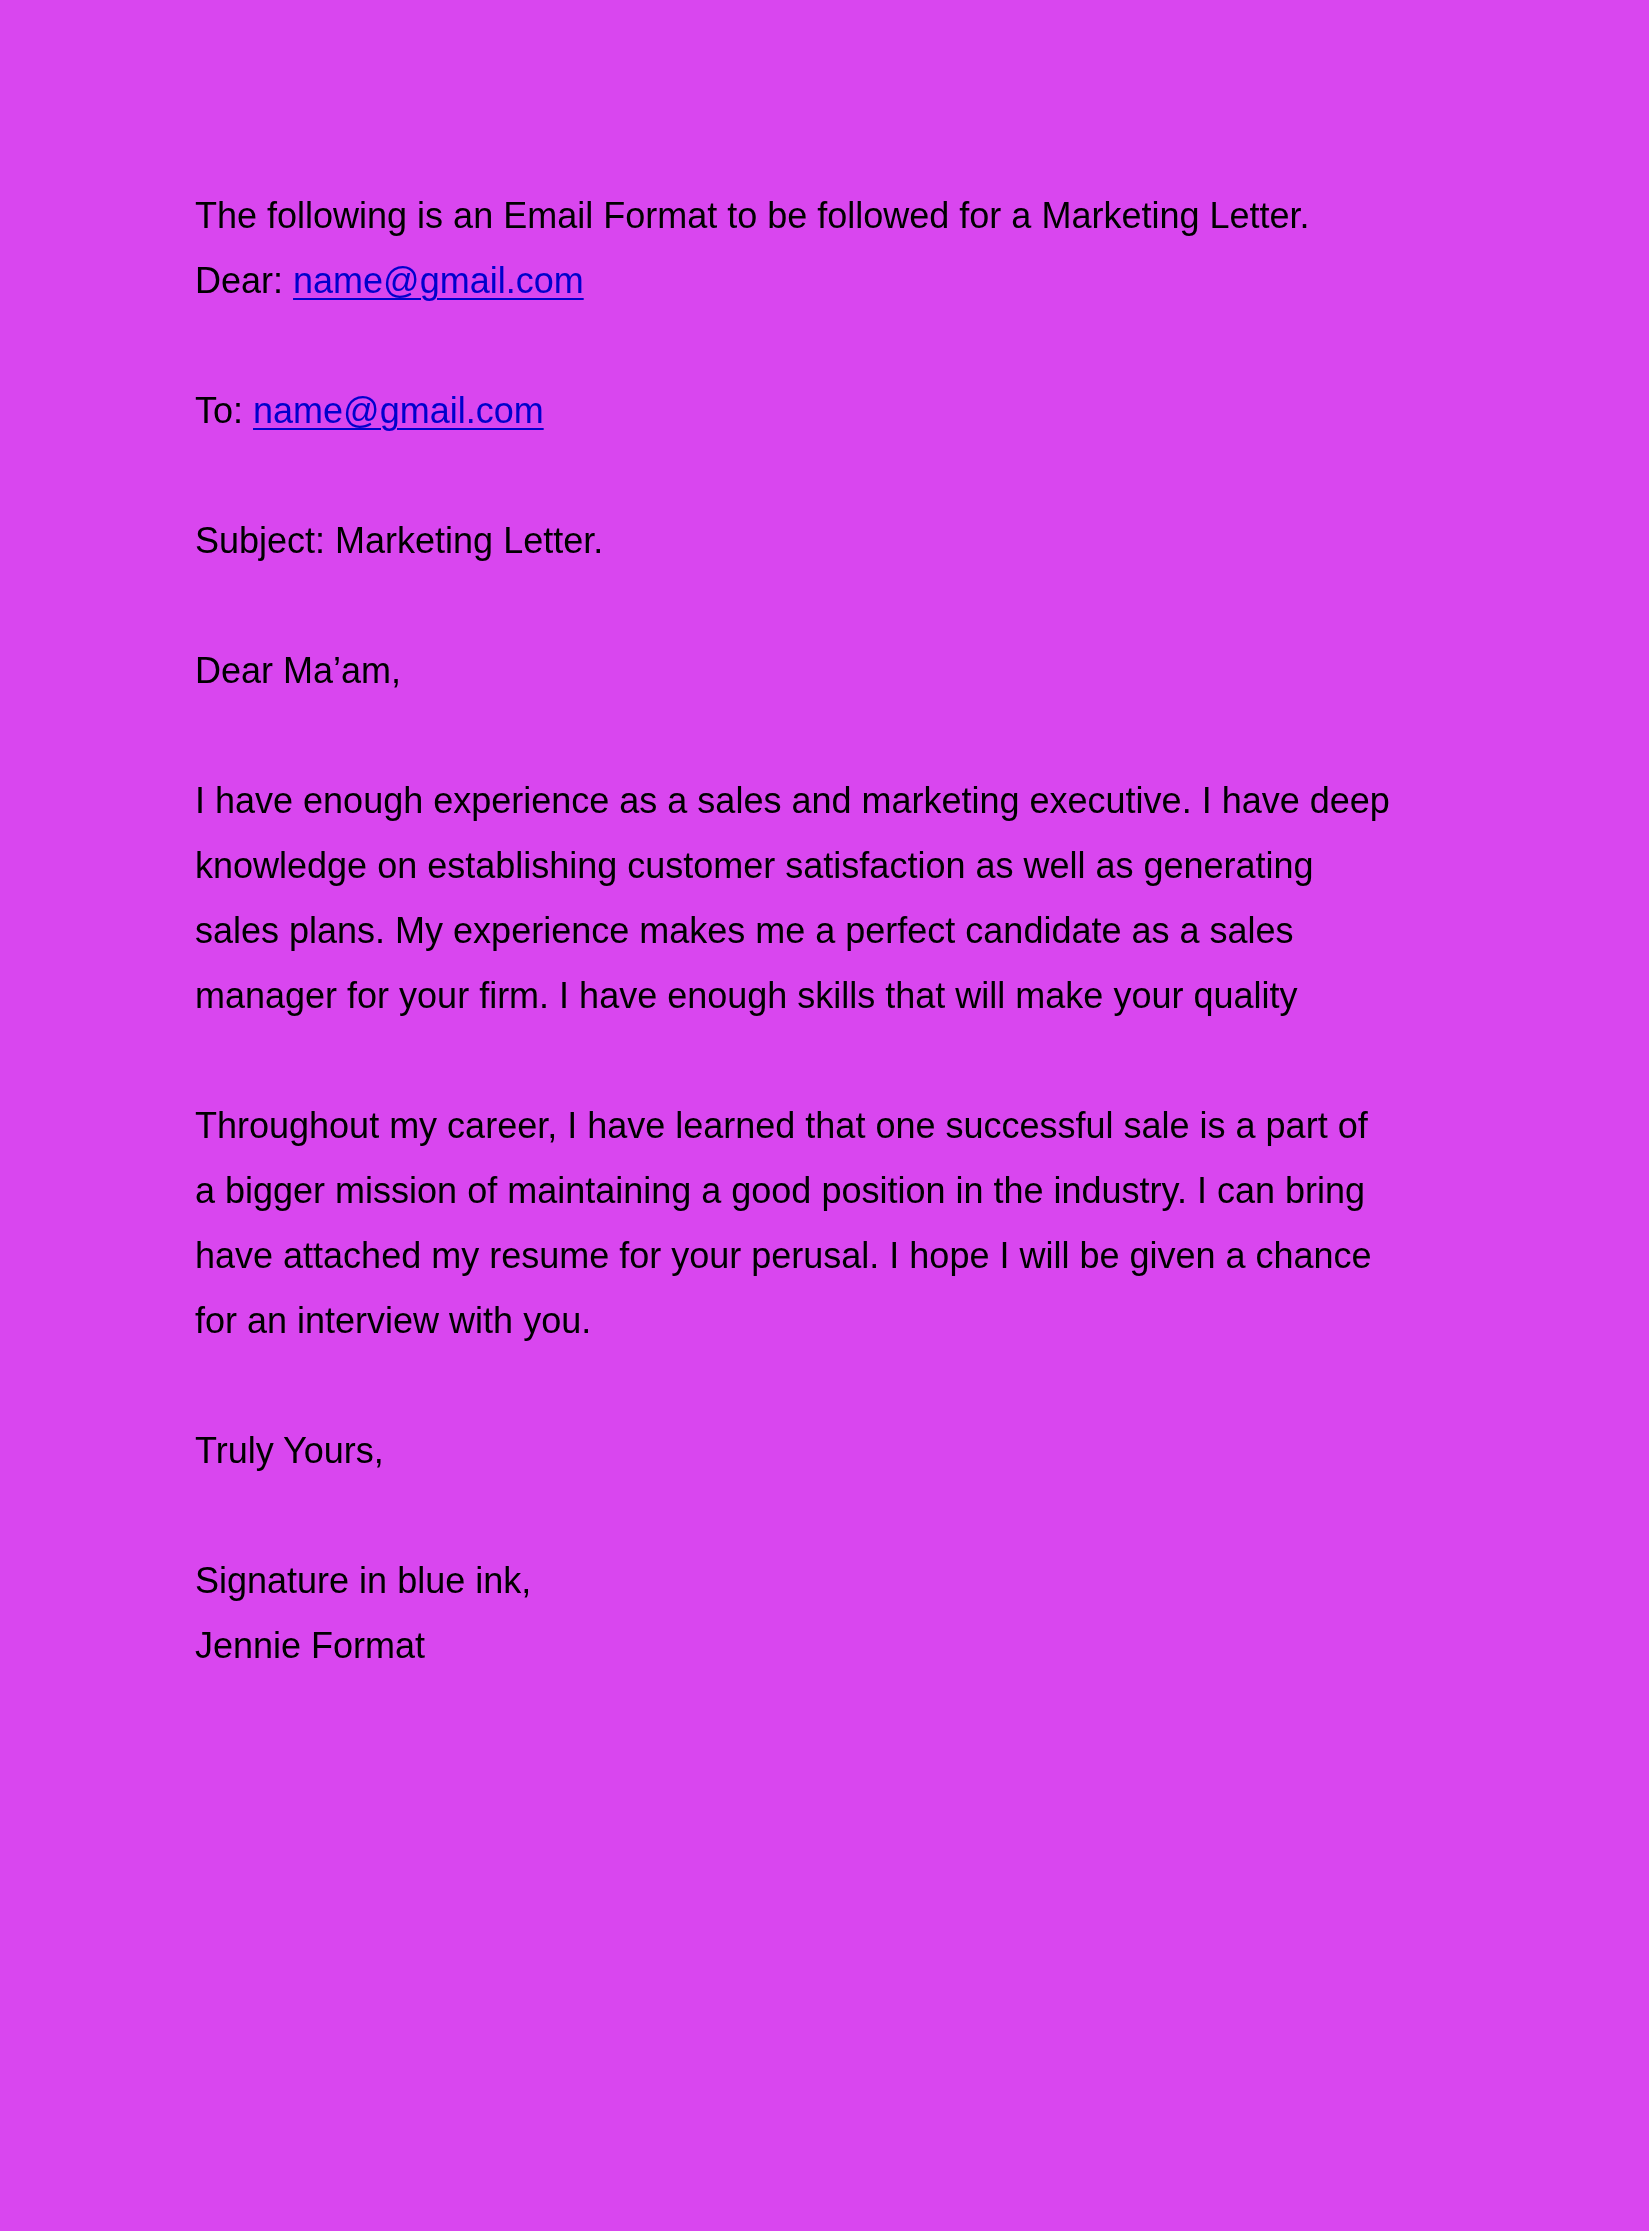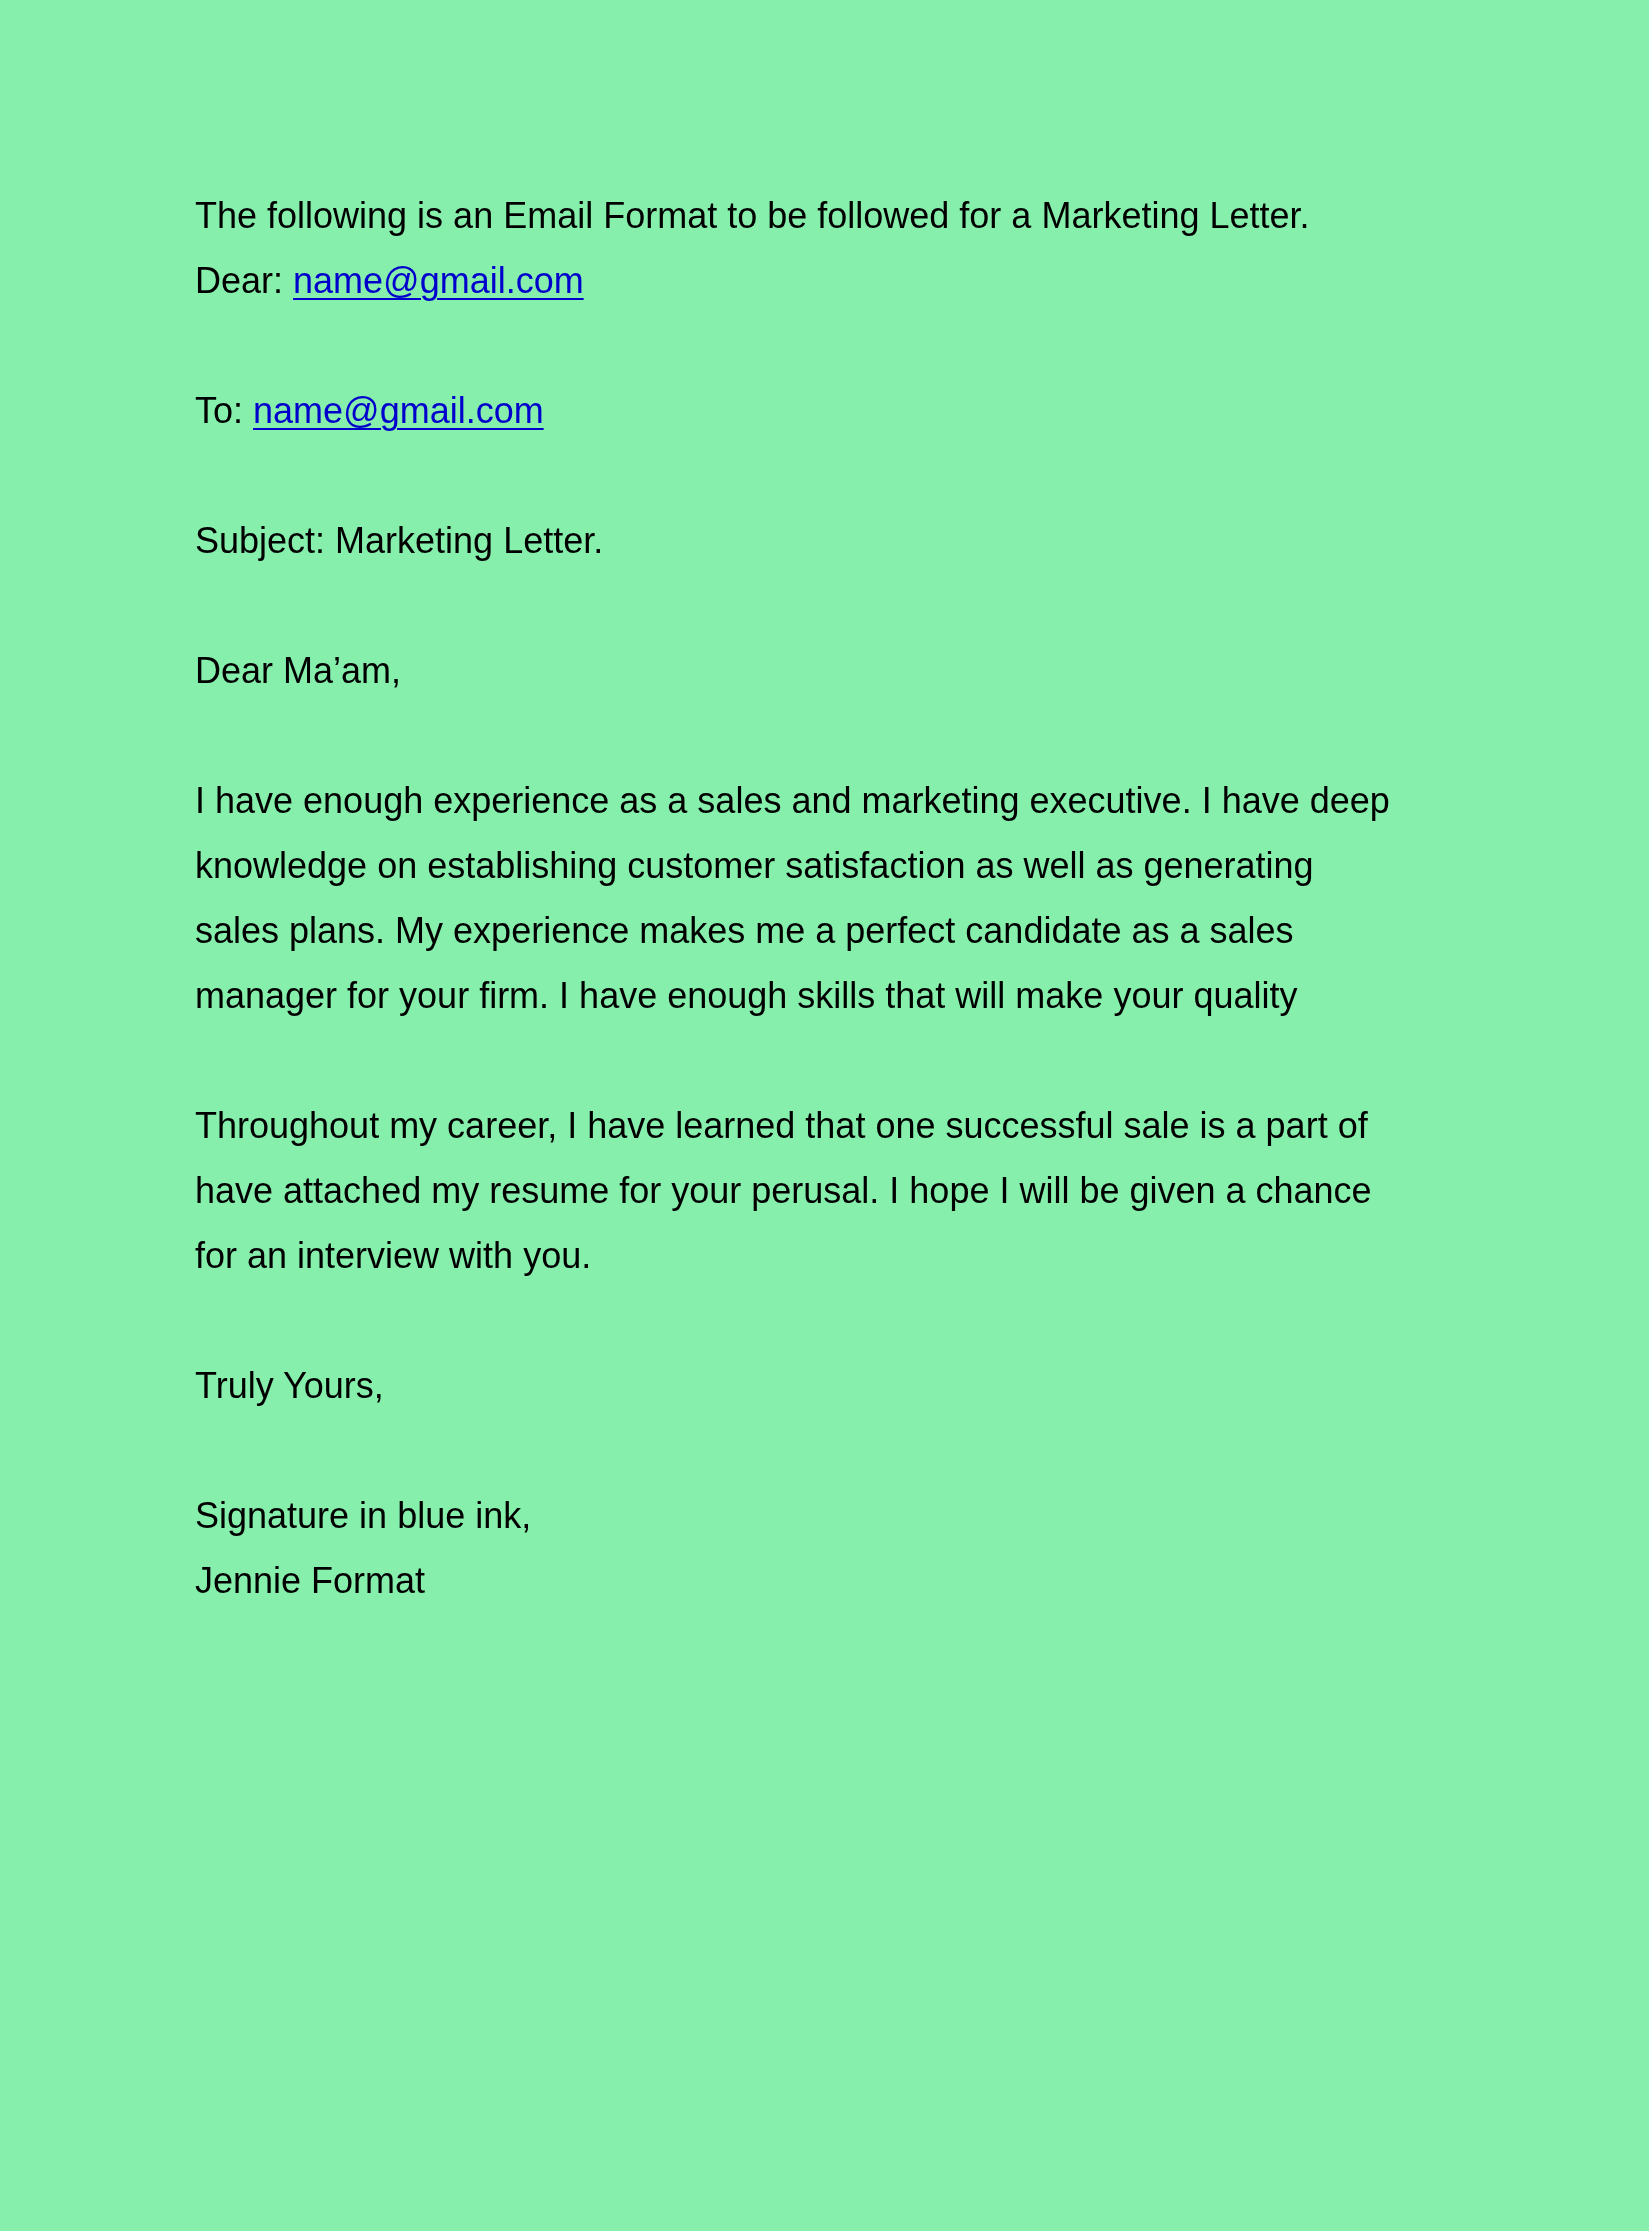--- a/index.html
+++ b/index.html
@@ -12,21 +12,21 @@
     height: 2232px;
     position: relative;
     overflow: hidden;
   }
   .page {
     position: absolute;
     left: 0;
     top: 0;
     width: 1650px;
     height: 2232px;
-    background: #86efac;
+    background: #d946ef;
   }
   .letter {
     position: absolute;
     left: 195px;
     top: 183px;
     width: 1281px;
     font-family: "Liberation Sans", sans-serif;
     font-size: 36px;
     line-height: 65px;
     color: #000000;
@@ -77,20 +77,21 @@
       <span class="line">I have enough experience as a sales and marketing executive. I have deep</span>
       <span class="line">knowledge on establishing customer satisfaction as well as generating</span>
       <span class="line">sales plans. My experience makes me a perfect candidate as a sales</span>
       <span class="line">manager for your firm. I have enough skills that will make your quality</span>
     </div>
 
     <span class="blank"></span>
 
     <div class="para">
       <span class="line">Throughout my career, I have learned that one successful sale is a part of</span>
+      <span class="line">a bigger mission of maintaining a good position in the industry. I can bring</span>
       <span class="line">have attached my resume for your perusal. I hope I will be given a chance</span>
       <span class="line">for an interview with you.</span>
     </div>
 
     <span class="blank"></span>
 
     <span class="line">Truly Yours,</span>
 
     <span class="blank"></span>
 

